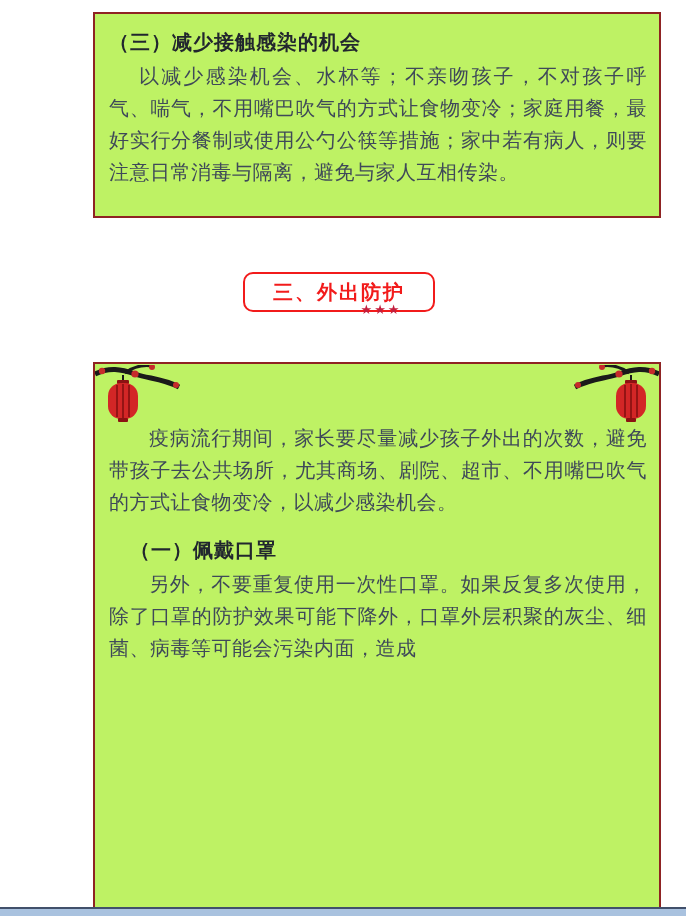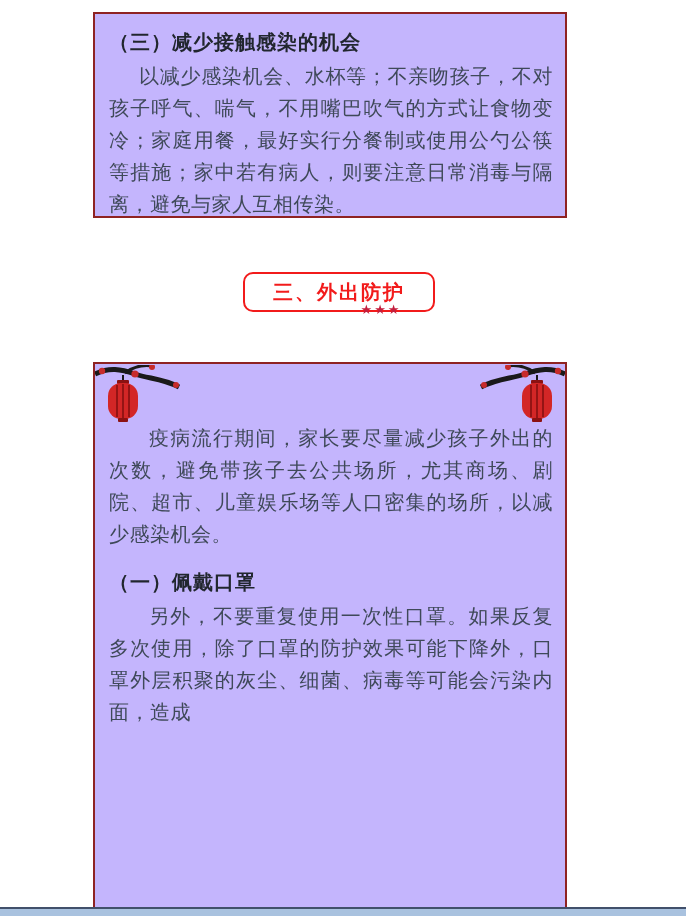--- a/index.html
+++ b/index.html
@@ -12,23 +12,23 @@
     height: 916px;
     margin: 0 auto;
     background: #ffffff;
     overflow: hidden;
   }
 
   
   .frame {
     position: absolute;
     left: 93px;
-    width: 474px;
+    width: 568px;
     border: 2px solid #8f2323;
-    background: #c4b5fd;
+    background: #bef264;
   }
   .frame-top {
     top: 12px;
     height: 206px;
     padding: 12px 12px 0 14px;
   }
   .frame-bottom {
     top: 362px;
     height: 600px;          
     border-bottom: none;
@@ -109,21 +109,21 @@
     left: 0;
     bottom: 0;
     width: 686px;
     height: 9px;
     background: #a9c2df;
     border-top: 2px solid #41506b;
     z-index: 5;
   }
 
   .mask-note { margin-top: 0; }
-  .frame-bottom h2.sec-heading { margin-top: 16px; margin-bottom: 2px; }
+  .frame-bottom h2.sec-heading { margin-top: 16px; margin-bottom: 2px; margin-left: 21px; }
 </style>
 </head>
 <body>
 
 <div class="page">
 
   <div class="frame frame-top">
     <h2 class="sec-heading">（三）减少接触感染的机会</h2>
     <p class="body-text indent-15">以减少感染机会、水杯等；不亲吻孩子，不对孩子呼气、喘气，不用嘴巴吹气的方式让食物变冷；家庭用餐，最好实行分餐制或使用公勺公筷等措施；家中若有病人，则要注意日常消毒与隔离，避免与家人互相传染。</p>
   </div>
@@ -165,21 +165,21 @@
           <rect x="22" y="15" width="12" height="4" rx="1" fill="#8c1212"></rect>
           <rect x="13" y="18" width="30" height="36" rx="13" fill="#d32626"></rect>
           <line x1="22" y1="20" x2="22" y2="52" stroke="#951414" stroke-width="2"></line>
           <line x1="28" y1="19" x2="28" y2="53" stroke="#951414" stroke-width="2"></line>
           <line x1="34" y1="20" x2="34" y2="52" stroke="#951414" stroke-width="2"></line>
           <rect x="23" y="53" width="10" height="4" rx="1" fill="#8c1212"></rect>
         </svg>
       </span>
     </div>
 
-    <p class="body-text indent-20">疫病流行期间，家长要尽量减少孩子外出的次数，避免带孩子去公共场所，尤其商场、剧院、超市、儿童娱乐场等人口密集的场所，以减少感染机会。</p>
+    <p class="body-text indent-20">疫病流行期间，家长要尽量减少孩子外出的次数，避免带孩子去公共场所，尤其商场、剧院、超市、不用嘴巴吹气的方式让食物变冷，以减少感染机会。</p>
 
     <h2 class="sec-heading">（一）佩戴口罩</h2>
 
 
     <p class="body-text indent-20 mask-note">另外，不要重复使用一次性口罩。如果反复多次使用，除了口罩的防护效果可能下降外，口罩外层积聚的灰尘、细菌、病毒等可能会污染内面，造成</p>
   </div>
 
   <div class="bottom-bar"></div>
 
 </div>

